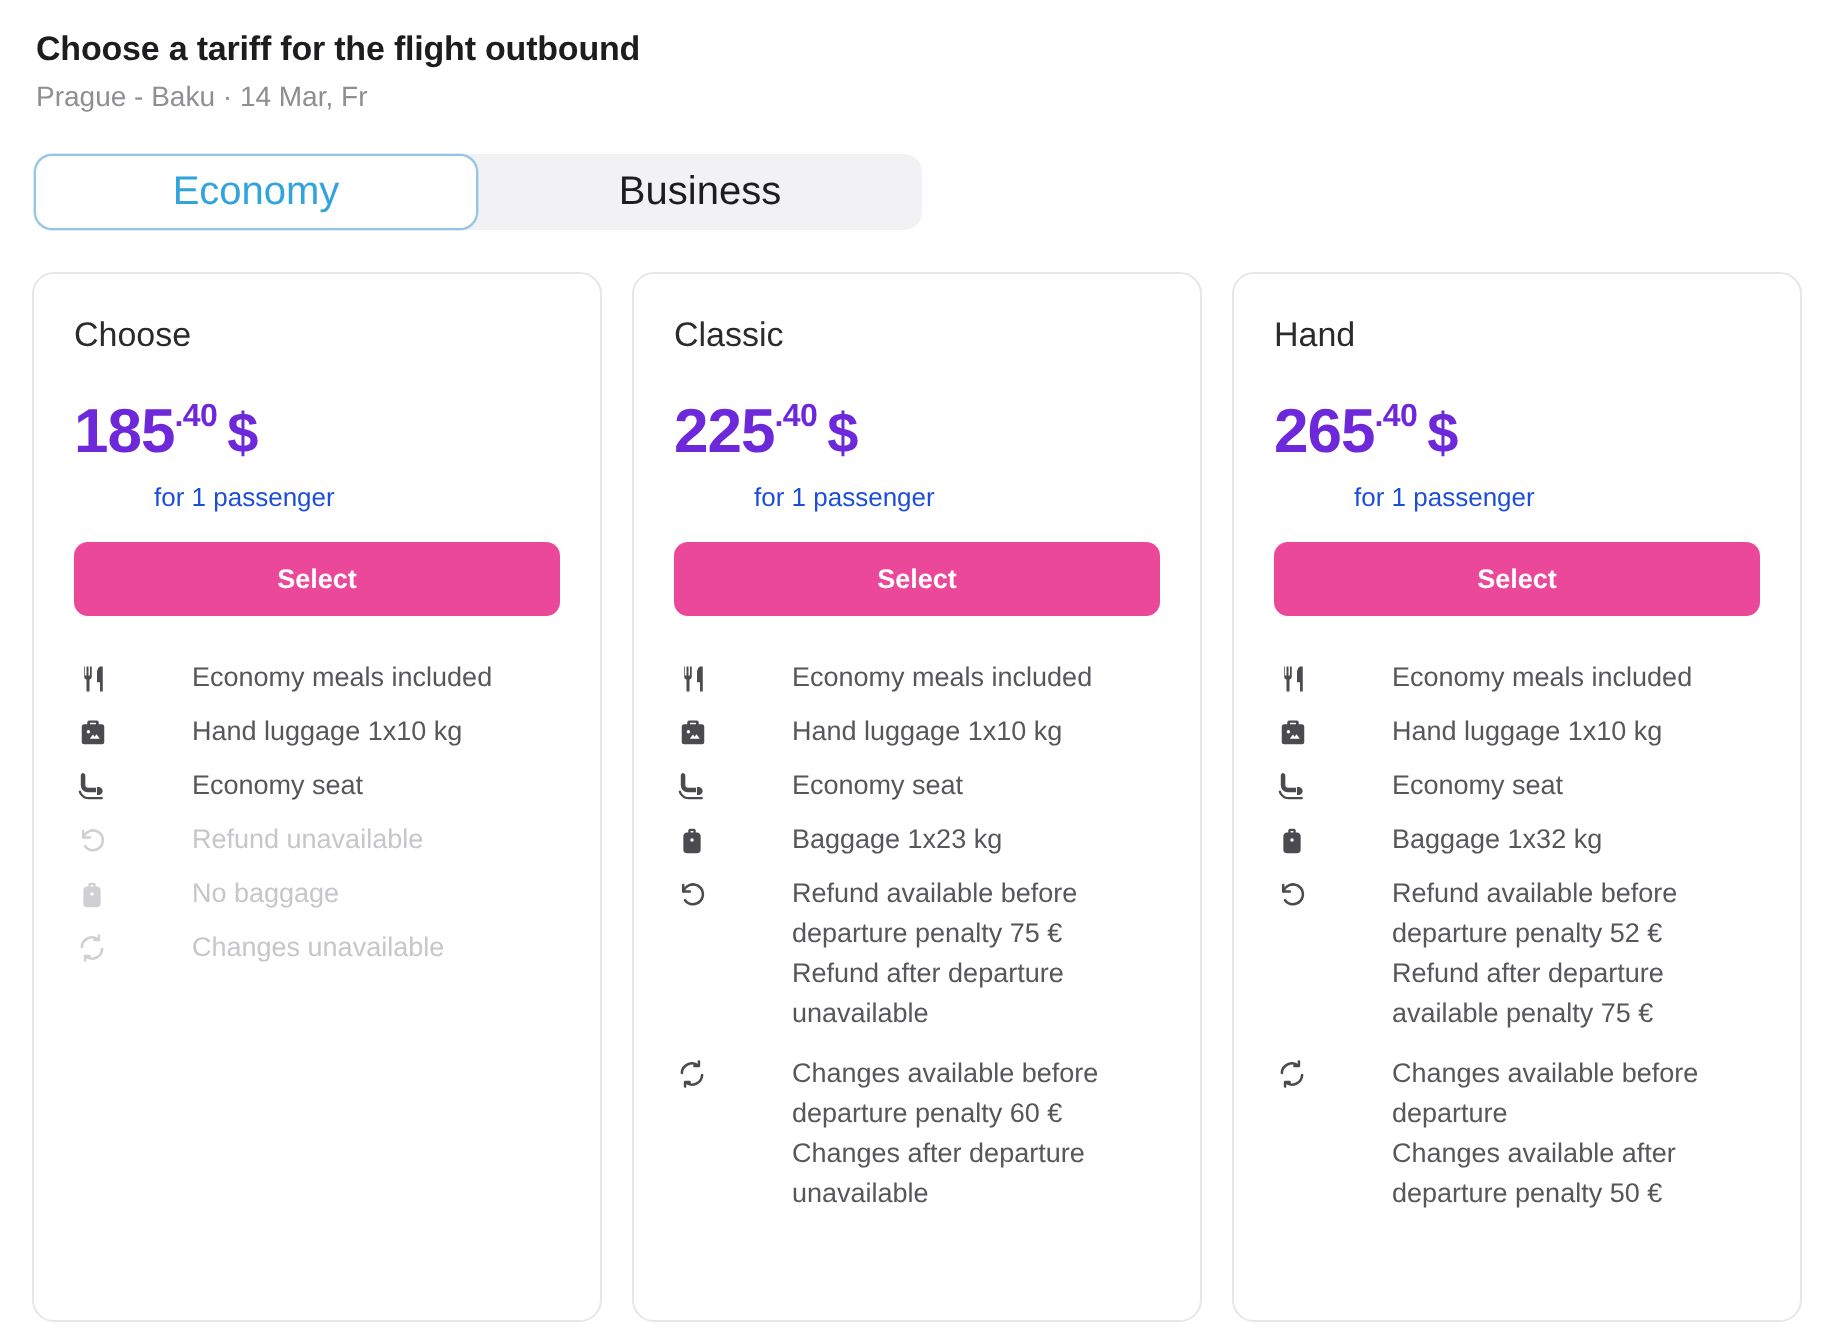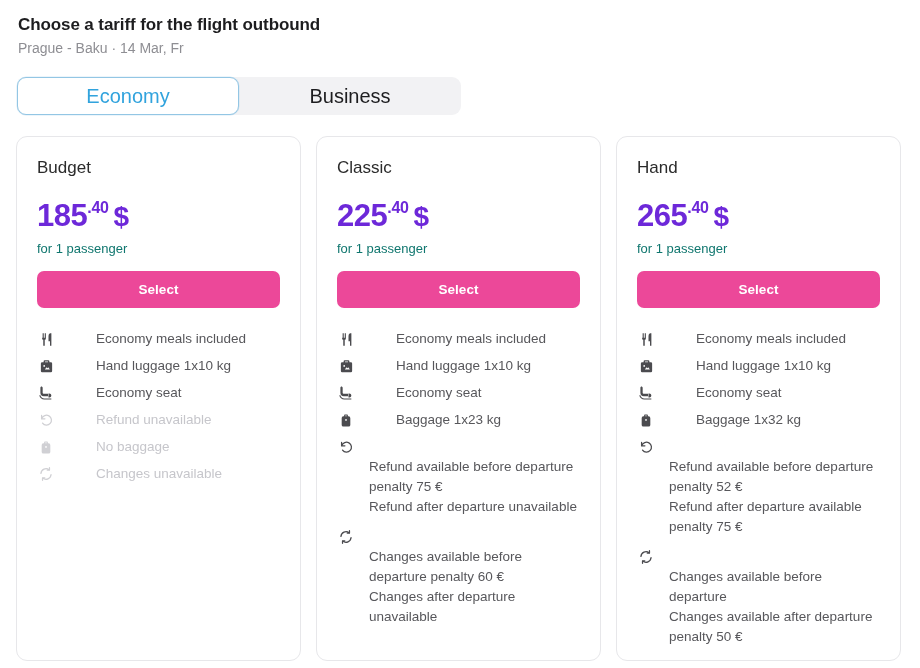--- a/index.html
+++ b/index.html
@@ -115,23 +115,24 @@
     vertical-align: 13px;
     letter-spacing: -0.3px;
   }
   .price-cur {
     font-size: 28px;
     font-weight: bold;
     margin-left: 5px;
   }
   .price-note {
     font-size: 13px;
-    color: #0f766e;
+    color: #1d4ed8;
     margin-top: 9px;
     line-height: 17px;
+    margin-left: 40px;
   }
 
   .select-btn {
     margin-top: 14px;
     height: 37px;
     background: #ec4899;
     color: #ffffff;
     border: none;
     border-radius: 7px;
     font-family: "Liberation Sans", sans-serif;
@@ -150,21 +151,21 @@
     margin-top: 21px;
     list-style: none;
     padding: 0;
     margin-bottom: 0;
   }
   .feature {
     display: flex;
     align-items: flex-start;
     margin-bottom: 7px;
   }
-  .feature.multi { margin-bottom: 10px; flex-direction: column; }
+  .feature.multi { margin-bottom: 10px; }
   .feat-icon {
     width: 18px;
     min-width: 18px;
     height: 20px;
     margin-right: 9px;
     display: flex;
     align-items: center;
     justify-content: center;
     color: #4b4b4f;
   }
@@ -192,21 +193,21 @@
     <div class="tab active">
       <span>Economy</span>
     </div>
     <div class="tab">
       <span>Business</span>
     </div>
   </div>
 
   <div class="cards" id="cards">
       <div class="card">
-    <div class="card-title">Budget</div>
+    <div class="card-title">Choose</div>
     <div class="price">
       <span class="price-main">185</span><span class="price-cents">.40</span><span class="price-cur">$</span>
     </div>
     <div class="price-note">for 1 passenger</div>
     <button class="select-btn">Select</button>
     <ul class="features">
           <li class="feature">
       <span class="feat-icon">
               <svg width="15" height="15" viewBox="0 0 24 24" fill="currentColor">
                 <path d="M4 2h1.6v7.2h1.2V2h1.6v7.2h1.2V2H11v8.2c0 1.1-.8 2-1.8 2.2V22H6.8v-9.6C5.8 12.2 5 11.3 5 10.2V2H4zM17.6 2h2.2v20h-2.2v-7.4h-2.4V7.2C15.2 4.3 16.2 2.6 17.6 2z"></path>

